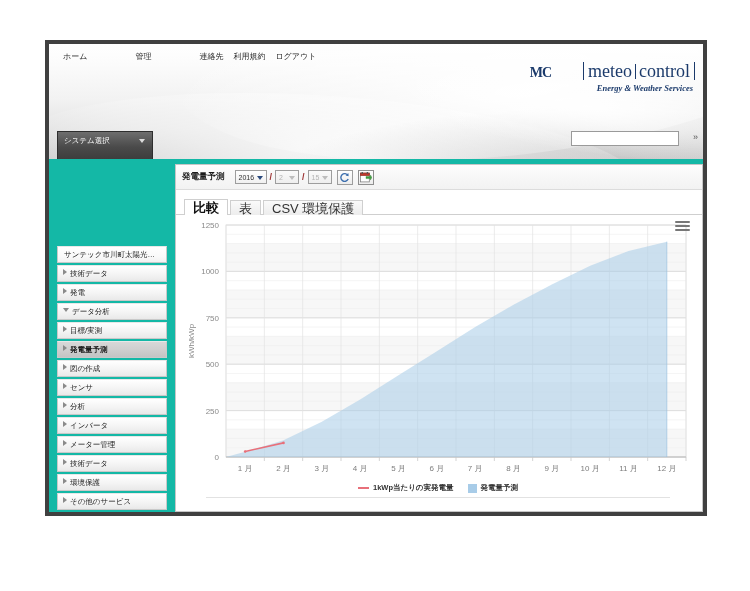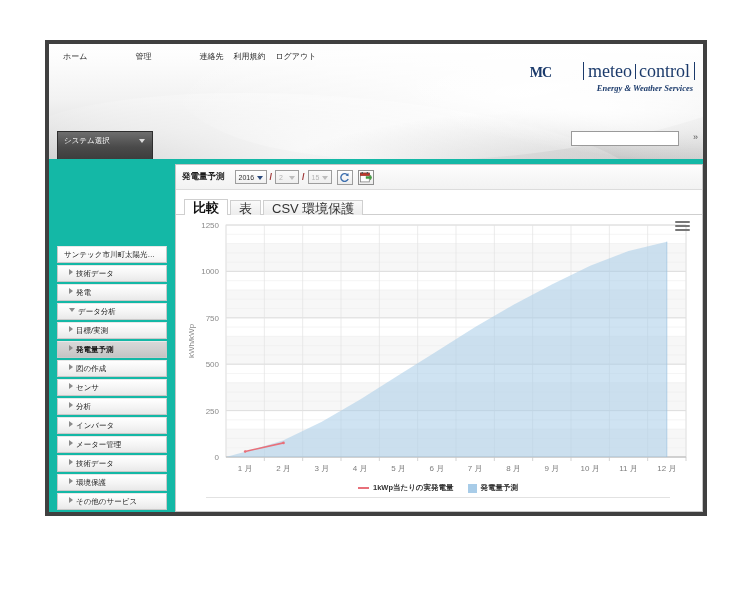--- a/index.html
+++ b/index.html
@@ -204,21 +204,21 @@
     margin-right: 8px;
   }
   .side-item {
     border: 1px solid #c9c9c9;
     border-top: 1px solid #e8e8e8;
     background: linear-gradient(180deg, #ffffff 0%, #f4f4f4 55%, #e9e9e9 100%);
     height: 17px;
     line-height: 16px;
     font-size: 7.5px;
     color: #1a1a1a;
-    padding-left: 11px;
+    padding-left: 5px;
     box-sizing: border-box;
     margin-bottom: 2px;
     white-space: nowrap;
     overflow: hidden;
     cursor: pointer;
     position: relative;
   }
   .side-item.head {
     padding-left: 6px;
     background: linear-gradient(180deg, #ffffff 0%, #fafafa 60%, #f2f2f2 100%);

